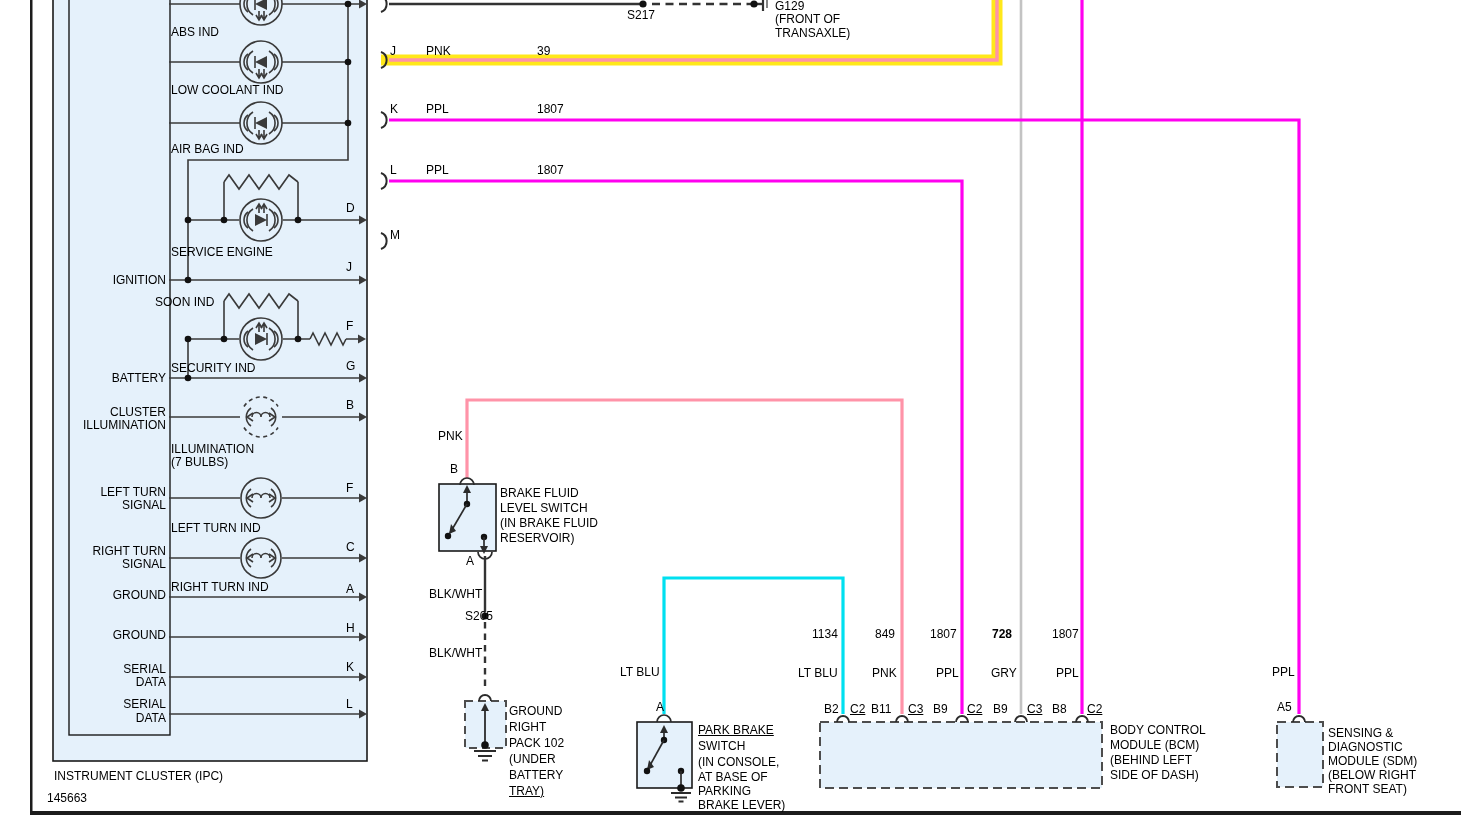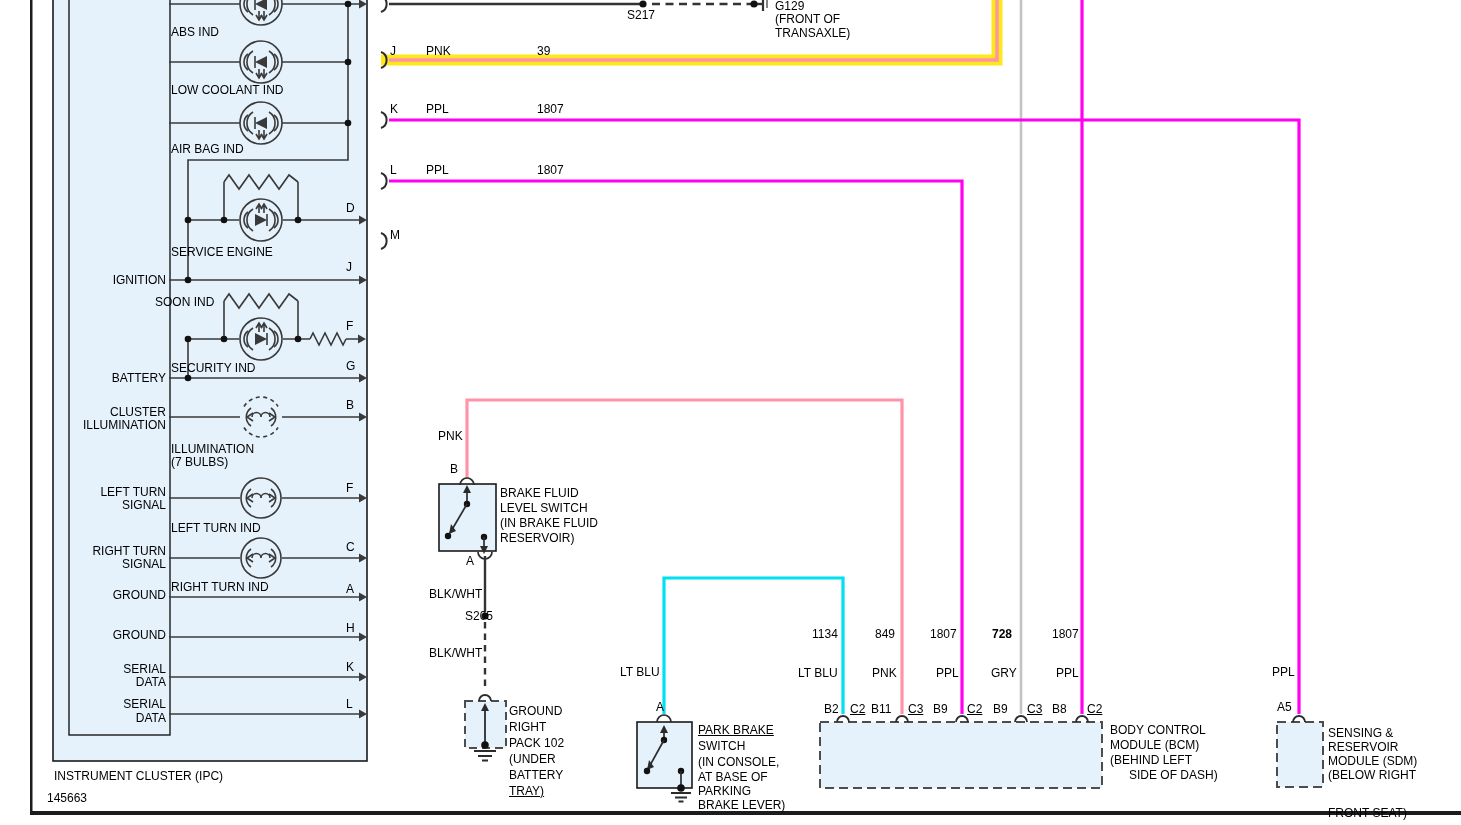--- a/index.html
+++ b/index.html
@@ -311,26 +311,26 @@
 <span class="t" style="left:933px;top:703px;">B9</span>
 <span class="t u" style="left:967px;top:703px;">C2</span>
 <span class="t" style="left:993px;top:703px;">B9</span>
 <span class="t u" style="left:1027px;top:703px;">C3</span>
 <span class="t" style="left:1052px;top:703px;">B8</span>
 <span class="t u" style="left:1087px;top:703px;">C2</span>
 
 <span class="t" style="left:1110px;top:724px;">BODY CONTROL</span>
 <span class="t" style="left:1110px;top:739px;">MODULE (BCM)</span>
 <span class="t" style="left:1110px;top:754px;">(BEHIND LEFT</span>
-<span class="t" style="left:1110px;top:769px;margin-left:19px;">SIDE OF DASH)</span>
+<span class="t" style="left:1110px;top:769px;">SIDE OF DASH)</span>
 
 <span class="t" style="left:1272px;top:666px;">PPL</span>
 <span class="t" style="left:1277px;top:701px;">A5</span>
 <span class="t" style="left:1328px;top:727px;">SENSING &amp;</span>
-<span class="t" style="left:1328px;top:741px;">RESERVOIR</span>
+<span class="t" style="left:1328px;top:741px;">DIAGNOSTIC</span>
 <span class="t" style="left:1328px;top:755px;">MODULE (SDM)</span>
 <span class="t" style="left:1328px;top:769px;">(BELOW RIGHT</span>
-<span class="t" style="left:1328px;top:783px;margin-top:24px;">FRONT SEAT)</span>
+<span class="t" style="left:1328px;top:783px;">FRONT SEAT)</span>
 
 <span class="t" style="left:54px;top:770px;">INSTRUMENT CLUSTER (IPC)</span>
 <span class="t" style="left:47px;top:792px;">145663</span>
 
 </div>
 
 </body></html>

